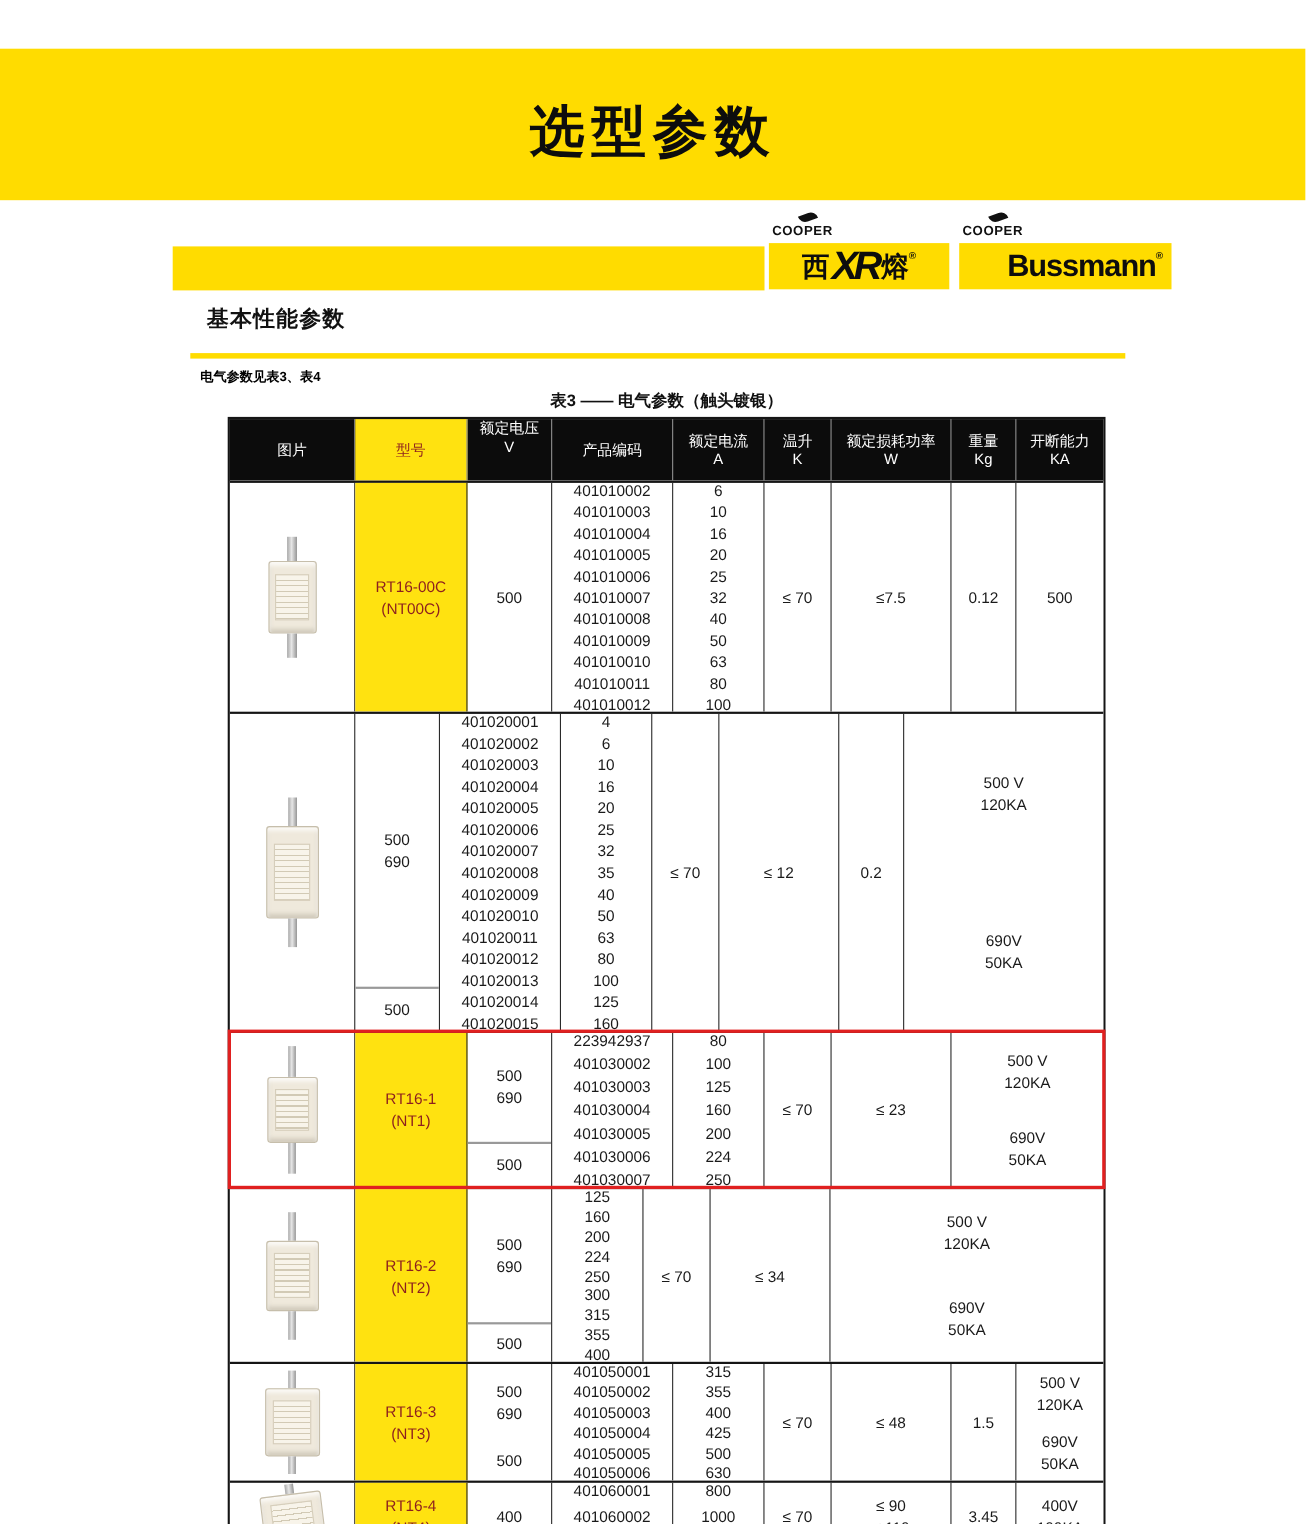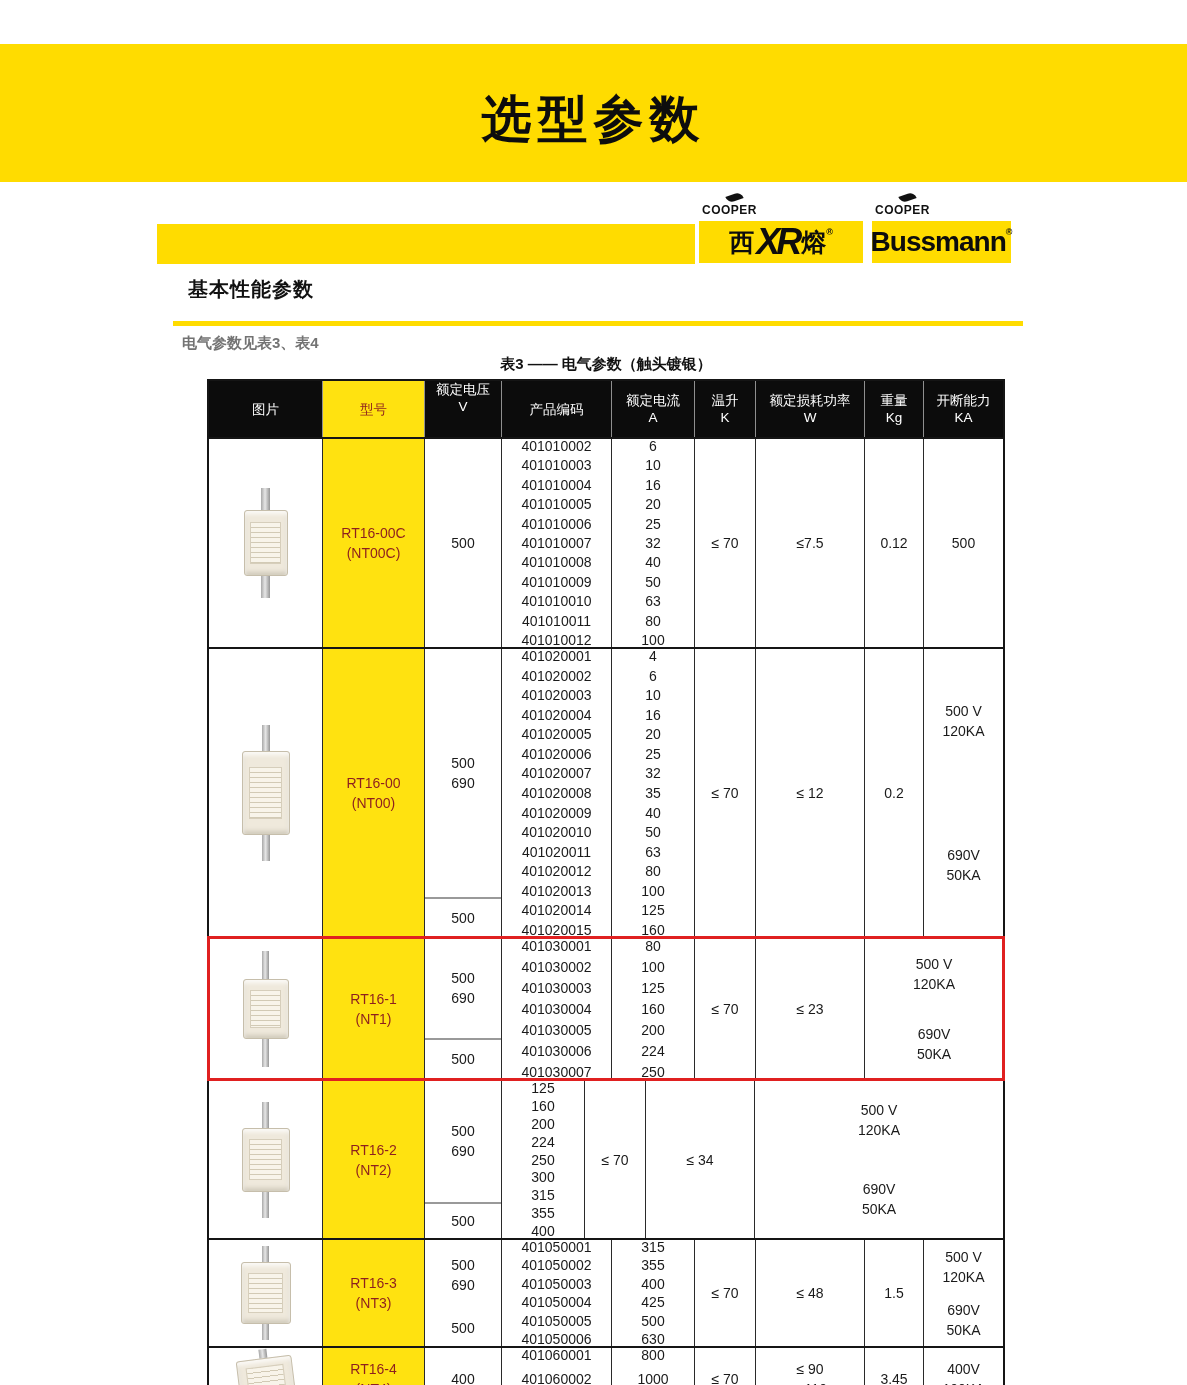--- a/index.html
+++ b/index.html
@@ -8,35 +8,35 @@
 
   
   .banner{position:absolute;left:0;top:0;width:1187px;height:138px;background:#FFDC00;
           display:flex;align-items:center;justify-content:center;}
   .banner h1{margin:0;padding-top:12px;font-size:50px;font-weight:800;letter-spacing:6px;color:#0d0d0d;}
 
   
   .strip-bar{position:absolute;left:157px;top:180px;width:538px;height:40px;background:#FFDC00;}
   .logo-box{position:absolute;background:#FFDC00;display:flex;align-items:center;justify-content:center;}
   .xr-box{left:699px;top:177px;width:164px;height:42px;}
-  .bm-box{left:872px;top:177px;width:139px;height:42px;}
+  .bm-box{left:872px;top:177px;width:157px;height:42px;padding-left:36px;}
   .cooper{position:absolute;width:70px;text-align:left;font-size:12px;font-weight:900;color:#111;letter-spacing:.5px;}
   .cooper-left{left:702px;top:150px;}
   .cooper-right{left:875px;top:150px;}
   .leaf{display:block;width:17px;height:7px;background:#111;border-radius:0 8px 0 8px;
         transform:rotate(-20deg);margin:0 0 2px 24px;}
   .xr-box .xi,.xr-box .rong{font-size:25px;font-weight:900;color:#0d0d0d;}
   .xr-box .xr{font-size:36px;font-weight:900;font-style:italic;letter-spacing:-4px;color:#0d0d0d;margin:0 3px 0 2px;}
   .regmark{font-size:9px;font-weight:700;vertical-align:top;position:relative;top:-10px;color:#0d0d0d;}
   .bm-box .bmtext{font-size:28px;font-weight:900;letter-spacing:-1px;color:#0d0d0d;}
 
   
   .sec-heading{position:absolute;left:188px;top:232px;font-size:20px;font-weight:800;letter-spacing:1px;color:#111;}
   .yellow-rule{position:absolute;left:173px;top:277px;width:850px;height:5px;background:#FFDC00;}
-  .sec-note{position:absolute;left:182px;top:290px;font-size:15px;font-weight:600;color:#737373;}
+  .sec-note{position:absolute;left:182px;top:290px;font-size:12px;font-weight:600;color:#000000;}
   .tbl-title{position:absolute;left:207px;top:311px;width:798px;text-align:center;
              font-size:15px;font-weight:800;color:#111;}
 
   
   .spec-table{position:absolute;left:207px;top:335px;width:798px;border:2px solid #151515;
               box-sizing:border-box;background:#fff;}
   .thead{display:flex;height:56px;background:#0c0c0c;color:#fff;}
   .th{box-sizing:border-box;display:flex;flex-direction:column;align-items:center;justify-content:center;
       border-right:1px solid #8f8f8f;font-size:13.5px;line-height:17px;}
   .th:last-child{border-right:none;}
@@ -219,24 +219,20 @@
         <div class="trow r1">
           <div class="cell c-img">
             <div class="fuse">
               <div class="tab"></div>
               <div class="fbody">
                 <div class="flbl"></div>
               </div>
               <div class="tab"></div>
             </div>
           </div>
-          <div class="cell c-model">
-            <div class="mline">RT16-00</div>
-            <div class="mline">(NT00)</div>
-          </div>
           <div class="cell c-volt">
             <div class="vgroup vdiv" style="flex-grow: 13;">
               <div class="vline">500</div>
               <div class="vline">690</div>
             </div>
             <div class="vgroup" style="flex-grow: 2;">
               <div class="vline">500</div>
             </div>
           </div>
           <div class="cell c-code">
@@ -318,21 +314,21 @@
             <div class="vgroup vdiv" style="flex-grow: 5;">
               <div class="vline">500</div>
               <div class="vline">690</div>
             </div>
             <div class="vgroup" style="flex-grow: 2;">
               <div class="vline">500</div>
             </div>
           </div>
           <div class="cell c-code">
             <div class="lines">
-              <div class="ln">401030001</div>
+              <div class="ln">223942937</div>
               <div class="ln">401030002</div>
               <div class="ln">401030003</div>
               <div class="ln">401030004</div>
               <div class="ln">401030005</div>
               <div class="ln">401030006</div>
               <div class="ln">401030007</div>
             </div>
           </div>
           <div class="cell c-curr">
             <div class="lines">

